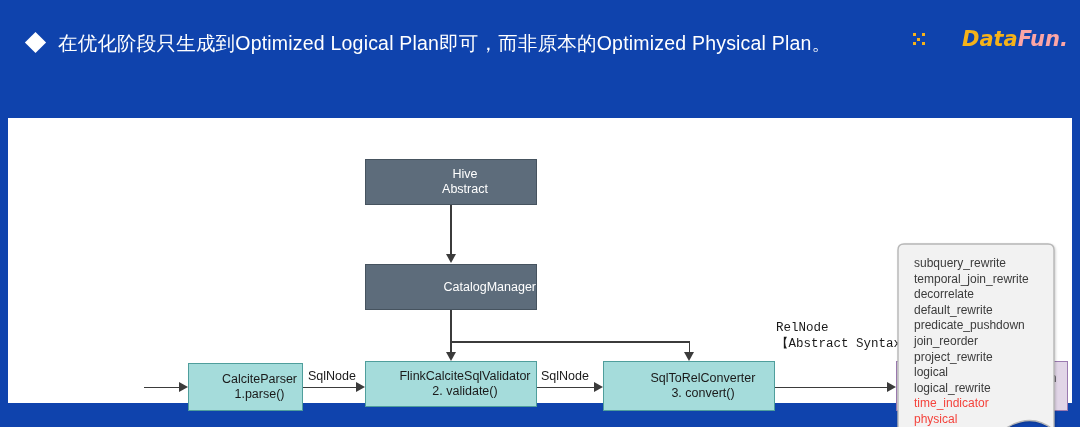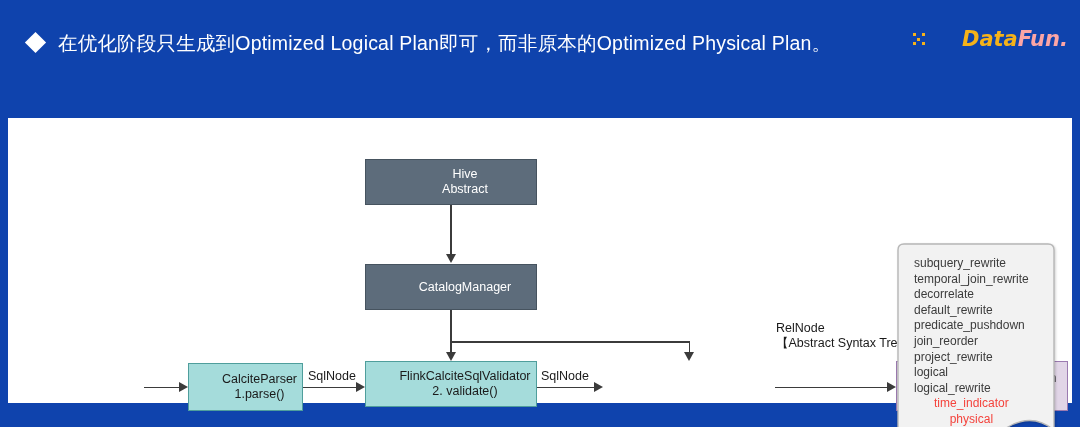--- a/index.html
+++ b/index.html
@@ -147,21 +147,21 @@
     inset: 0;
     filter: drop-shadow(1px 1px 1px rgba(0,0,0,.18));
   }
   #note-list {
     position: absolute;
     left: 22px; top: 14px;
     font-size: 12px;
     line-height: 15.6px;
   }
   #note-list .item { white-space: nowrap; color: #3b3b3b; }
-  #note-list .item.hl { color: #f4433c; text-align: center; }
+  #note-list .item.hl { color: #f4433c; }
 </style>
 </head>
 <body>
 
 <div id="root">
 
   <div id="header">
     <div id="bullet"></div>
     <div id="headline">在优化阶段只生成到Optimized Logical Plan即可，而非原本的Optimized Physical Plan。</div>
 
@@ -185,21 +185,21 @@
   <div id="canvas">
 
     <div class="node node-gray" style="left:357px;top:41px;width:172px;height:46px;">
       <span class="ln">Hive</span>
       <span class="ln">Abstract</span>
     </div>
 
     <div class="line-v" style="left:442px;top:87px;height:50px;"></div>
     <div class="arrow-d" style="left:437.5px;top:136px;"></div>
 
-    <div class="node node-gray" style="left:357px;top:146px;width:172px;height:46px;">
+    <div class="node node-gray" style="left:357px;top:146px;width:172px;height:46px;align-items:flex-end;">
       <span class="ln">CatalogManager</span>
     </div>
 
     <div class="line-v" style="left:442px;top:192px;height:43px;"></div>
     <div class="arrow-d" style="left:437.5px;top:234px;"></div>
     <div class="line-h" style="left:442px;top:223px;width:240px;"></div>
     <div class="line-v" style="left:680.5px;top:223px;height:12px;"></div>
     <div class="arrow-d" style="left:676px;top:234px;"></div>
 
 
@@ -217,25 +217,29 @@
 
     <div class="node node-teal" style="left:357px;top:243px;width:172px;height:46px;">
       <span class="ln">FlinkCalciteSqlValidator</span>
       <span class="ln">2. validate()</span>
     </div>
 
     <div class="line-h" style="left:529px;top:268.5px;width:58px;"></div>
     <div class="arrow-r" style="left:586px;top:263.5px;"></div>
     <div class="edge-label" style="left:533px;top:251px;">SqlNode</div>
 
+    <div class="node node-teal" style="left:595px;top:243px;width:172px;height:50px;">
+      <span class="ln">SqlToRelConverter</span>
+      <span class="ln">3. convert()</span>
+    </div>
 
     <div class="line-h" style="left:767px;top:268.5px;width:113px;"></div>
     <div class="arrow-r" style="left:879px;top:263.5px;"></div>
 
-    <div class="edge-label" style="left:768px;top:203px;">
+    <div class="edge-label" style="left:768px;top:203px;font-family:Liberation Mono, monospace;">
       <span>RelNode</span>
       <span class="l2">【Abstract Syntax Tree】</span>
     </div>
 
     <div class="node node-purple" style="left:888px;top:243px;width:172px;height:50px;">
       <span class="ln">FlinkChainedProgram</span>
       <span class="ln">4. optimize()</span>
     </div>
 
     <div id="note">

